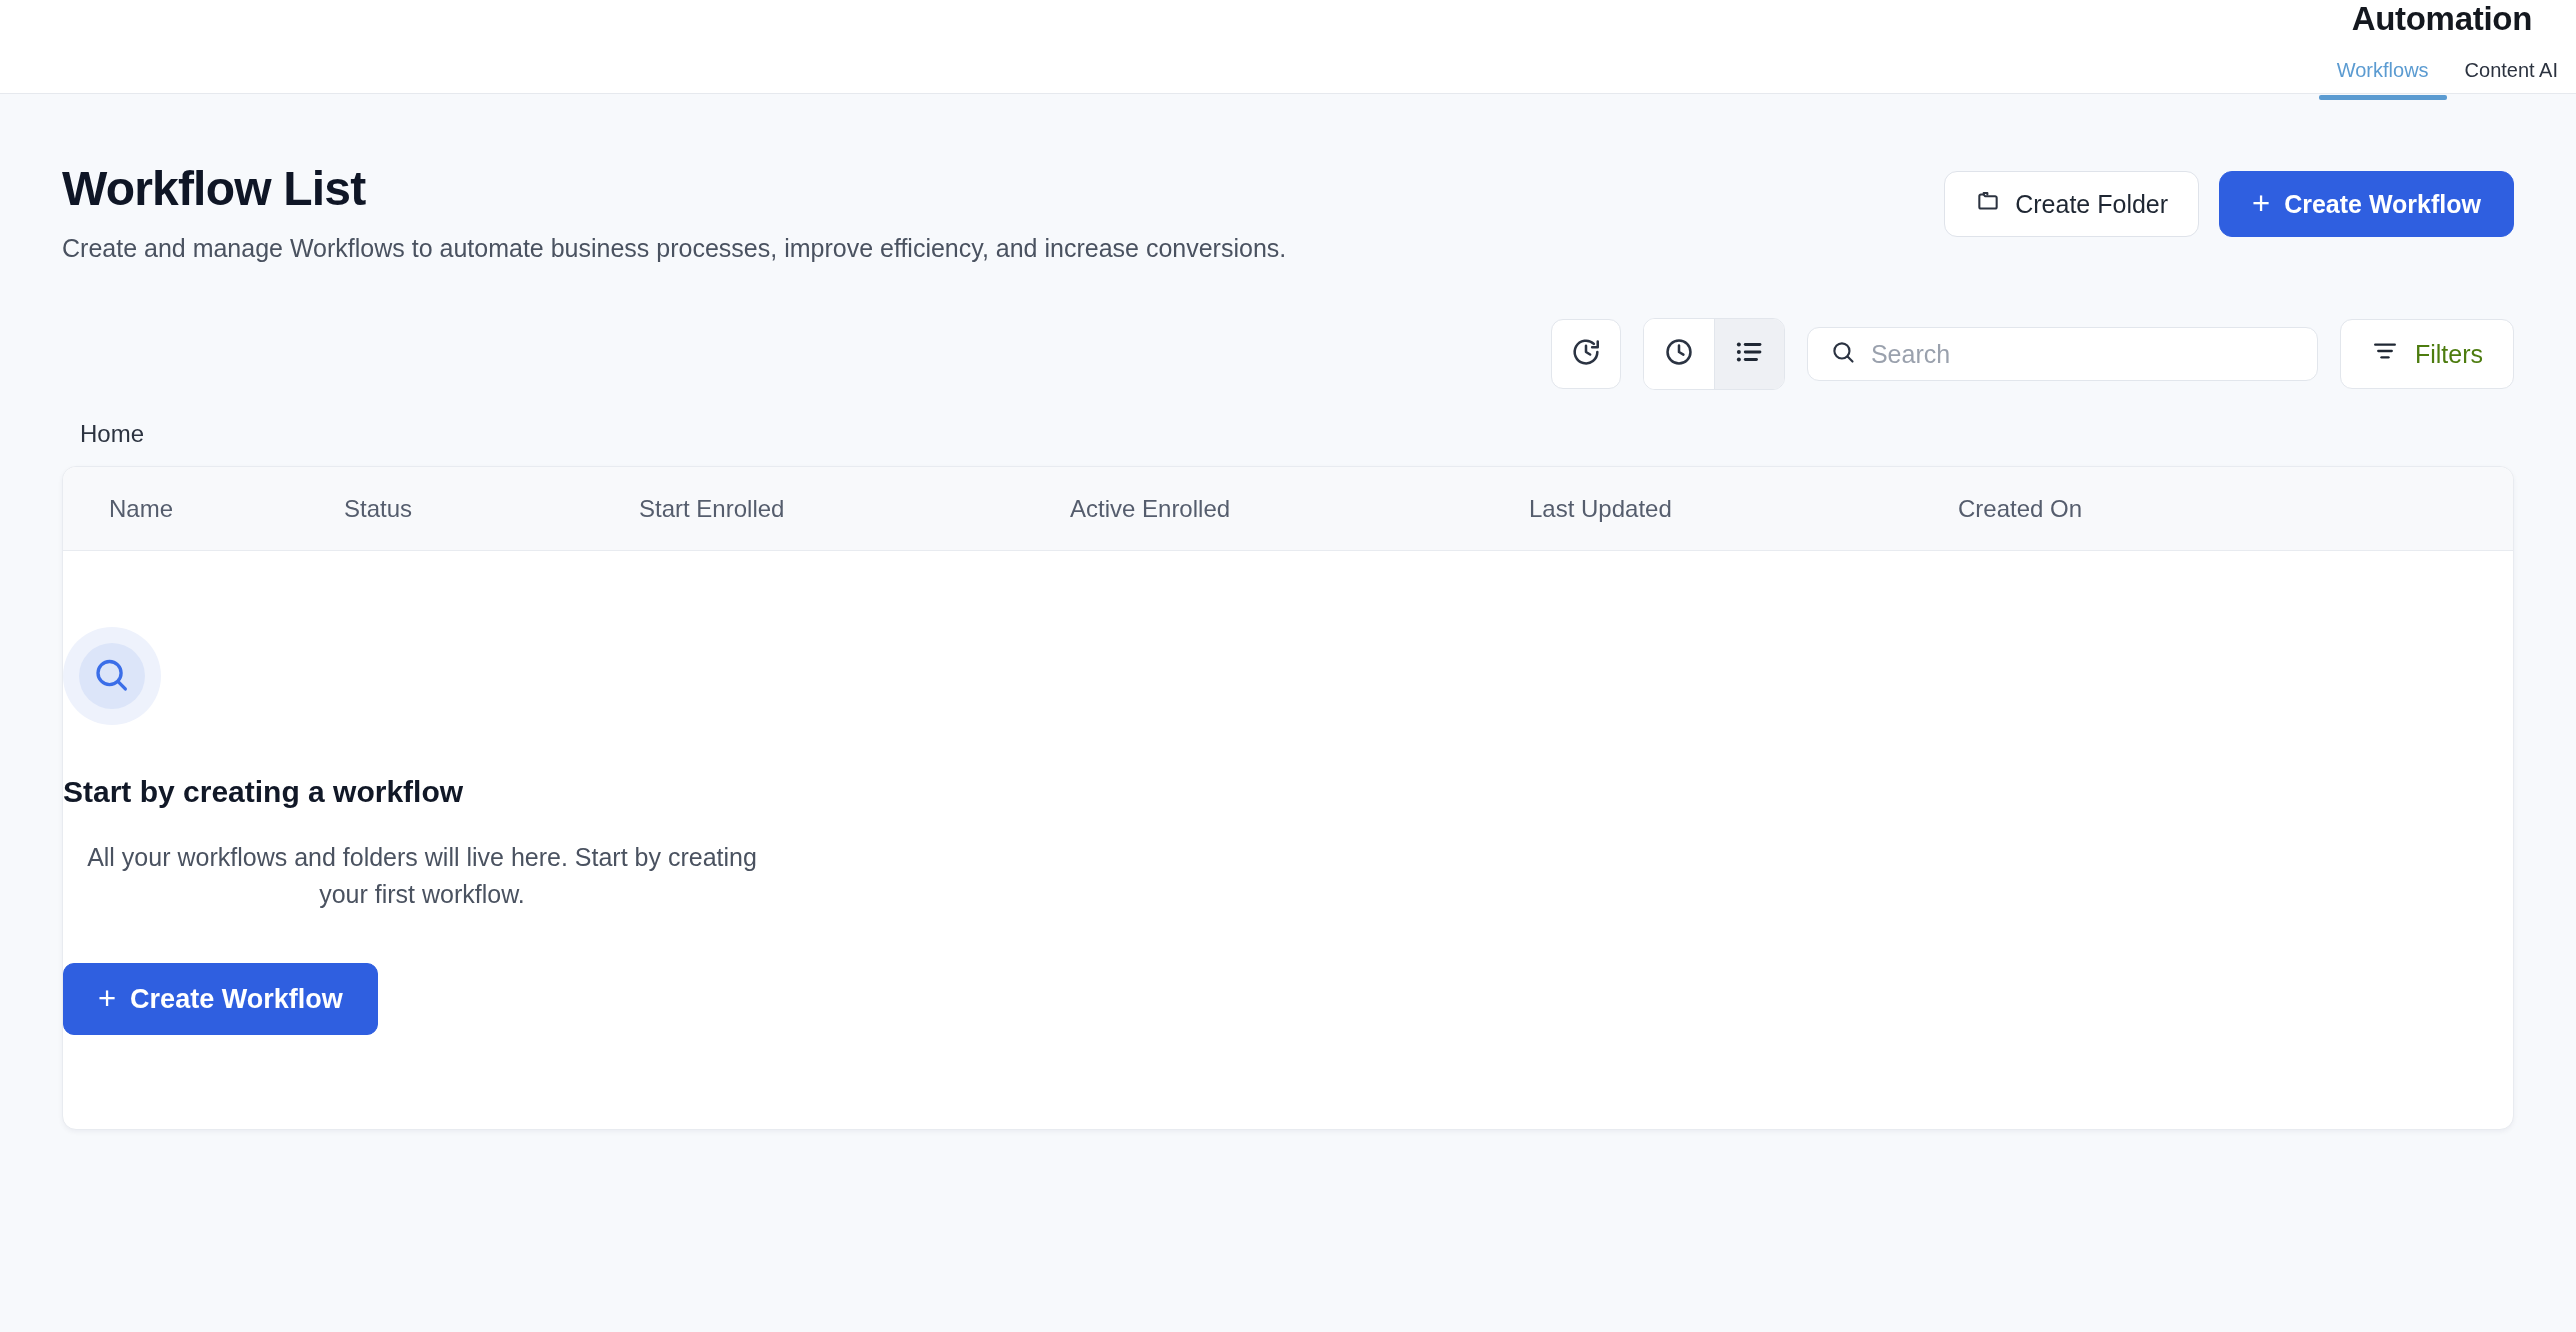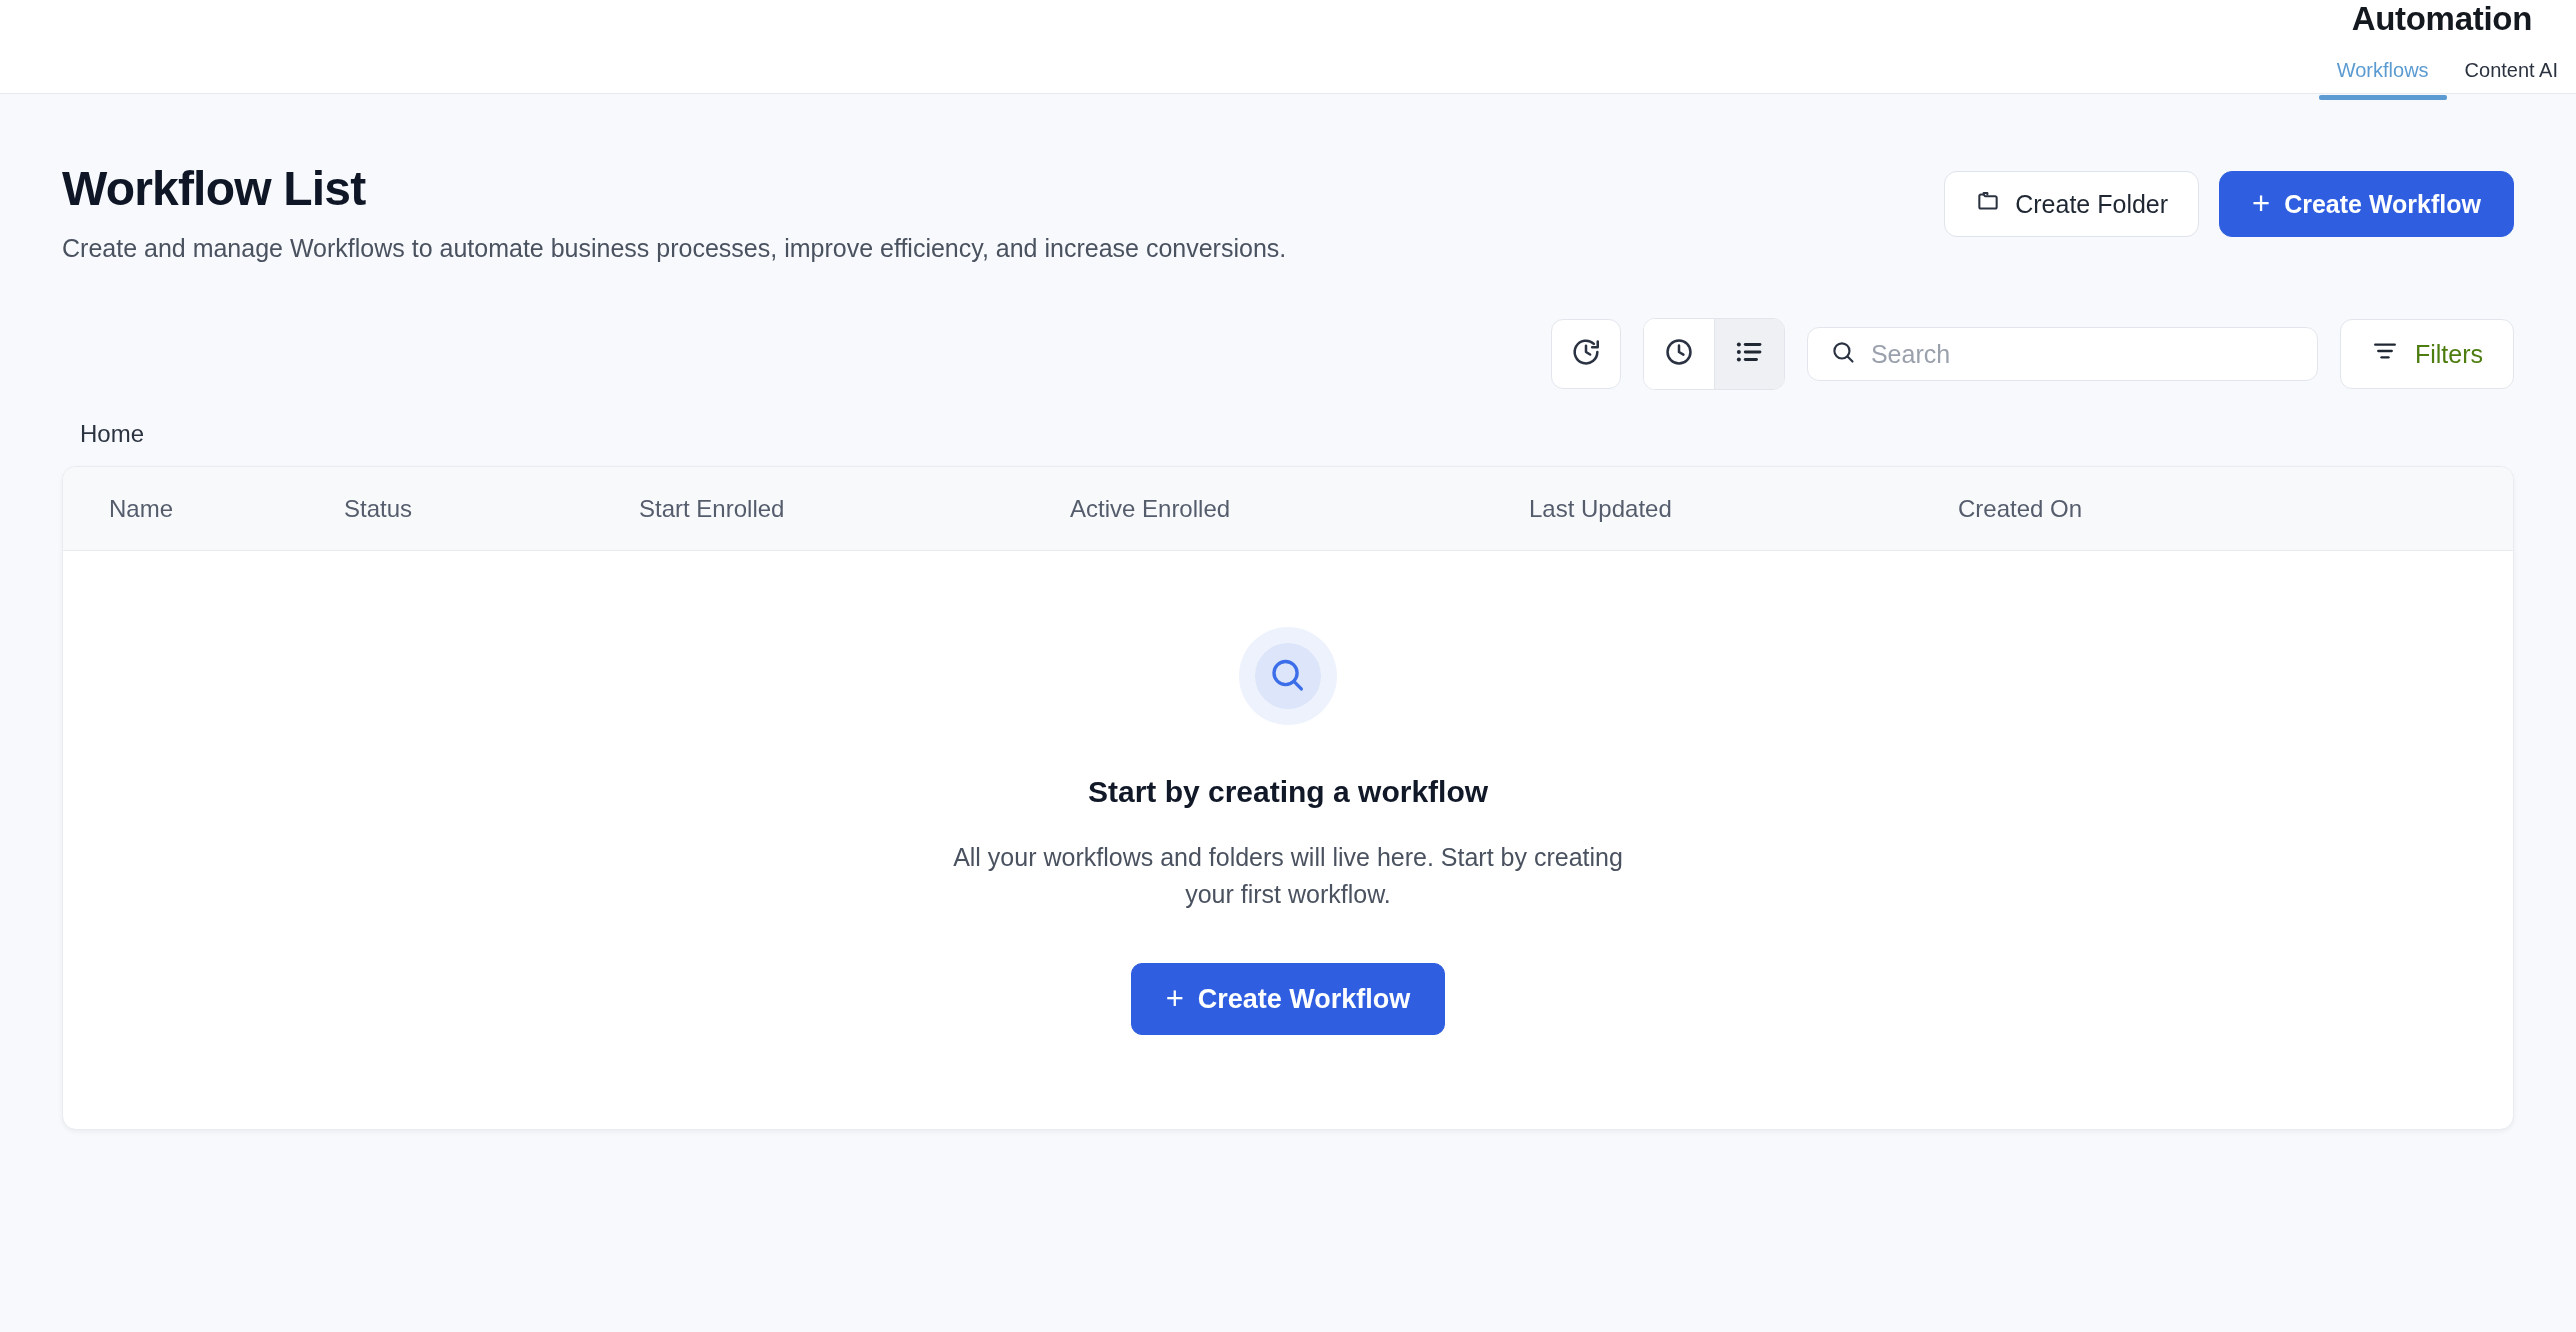--- a/index.html
+++ b/index.html
@@ -202,21 +202,20 @@
   .th.c1 { width: 295px; }
   .th.c2 { width: 431px; }
   .th.c3 { width: 459px; }
   .th.c4 { width: 429px; }
   .th.c5 { flex: 1; }
 
   .empty {
     flex: 1;
     display: flex;
     flex-direction: column;
-    align-items: center;
     justify-content: center;
     gap: 8px;
     padding-bottom: 18px;
   }
   .empty-icon-outer {
     width: 98px; height: 98px;
     border-radius: 50%;
     background: #eef2fc;
     display: flex; align-items: center; justify-content: center;
   }

